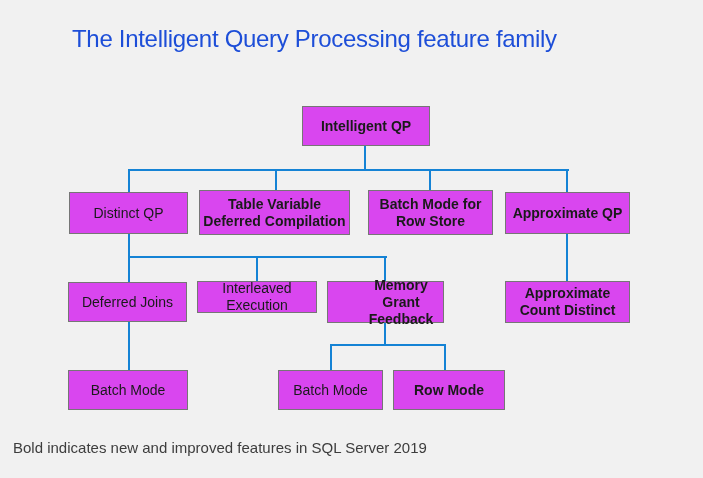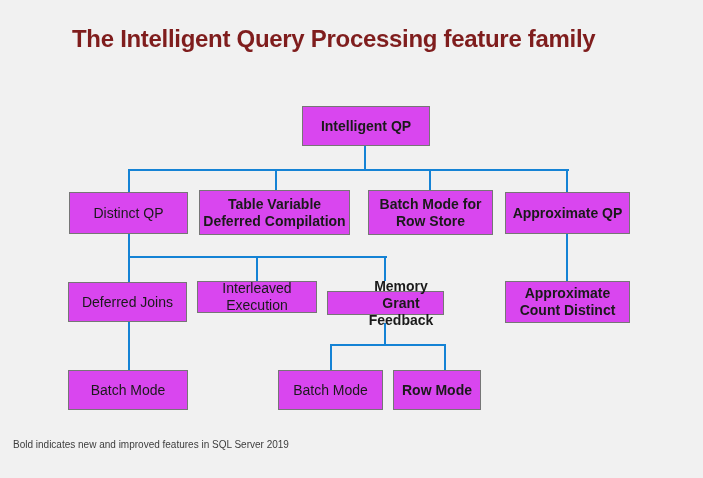--- a/index.html
+++ b/index.html
@@ -13,23 +13,23 @@
     width: 703px;
     height: 478px;
     background: #f1f1f1;
     overflow: hidden;
   }
   .title {
     position: absolute;
     left: 72px;
     top: 25px;
     font-size: 24px;
-    font-weight: 700;
+    font-weight: 400;
     letter-spacing: -0.3px;
-    color: #7f1d1d;
+    color: #1d4ed8;
     white-space: nowrap;
   }
   .node {
     position: absolute;
     background: #d946ef;
     border: 1px solid #767676;
     display: flex;
     flex-direction: column;
     align-items: center;
     justify-content: center;
@@ -42,38 +42,38 @@
   .node.bold { font-weight: 700; }
   .node span { display: block; }
   .line {
     position: absolute;
     background: #1583d5;
   }
   .footnote {
     position: absolute;
     left: 13px;
     top: 439px;
-    font-size: 10px;
+    font-size: 15px;
     color: #3d3d3d;
     white-space: nowrap;
   }
 
   
   #n-intelligent-qp        { left: 302px; top: 106px; width: 128px; height: 40px; }
   #n-adaptive-qp           { left:  69px; top: 192px; width: 119px; height: 42px; }
   #n-table-variable        { left: 199px; top: 190px; width: 151px; height: 45px; text-align: right; }
   #n-batch-row-store       { left: 368px; top: 190px; width: 125px; height: 45px; }
   #n-approximate-qp        { left: 505px; top: 192px; width: 125px; height: 42px; }
   #n-adaptive-joins        { left:  68px; top: 282px; width: 119px; height: 40px; }
   #n-interleaved-execution { left: 197px; top: 281px; width: 120px; height: 32px; }
-  #n-memory-grant-feedback { left: 327px; top: 291px; width: 117px; height: 24px; padding-left: 33px; }
+  #n-memory-grant-feedback { left: 327px; top: 281px; width: 117px; height: 42px; padding-left: 33px; }
   #n-approx-count-distinct { left: 505px; top: 281px; width: 125px; height: 42px; }
   #n-batch-mode-adaptive   { left:  68px; top: 370px; width: 120px; height: 40px; }
   #n-batch-mode-mgf        { left: 278px; top: 370px; width: 105px; height: 40px; }
-  #n-row-mode              { left: 393px; top: 370px; width: 88px; height: 40px; }
+  #n-row-mode              { left: 393px; top: 370px; width: 112px; height: 40px; }
 
   
   #c-root-drop   { left: 364px; top: 146px; width: 2px;   height: 25px; }
   #c-h1          { left: 128px; top: 169px; width: 441px; height: 2px;  }
   #c-h1-d1       { left: 128px; top: 171px; width: 2px;   height: 21px; }
   #c-h1-d2       { left: 275px; top: 171px; width: 2px;   height: 19px; }
   #c-h1-d3       { left: 429px; top: 171px; width: 2px;   height: 19px; }
   #c-h1-d4       { left: 566px; top: 171px; width: 2px;   height: 21px; }
   #c-aqp-drop    { left: 128px; top: 234px; width: 2px;   height: 24px; }
   #c-h2          { left: 128px; top: 256px; width: 259px; height: 2px;  }

